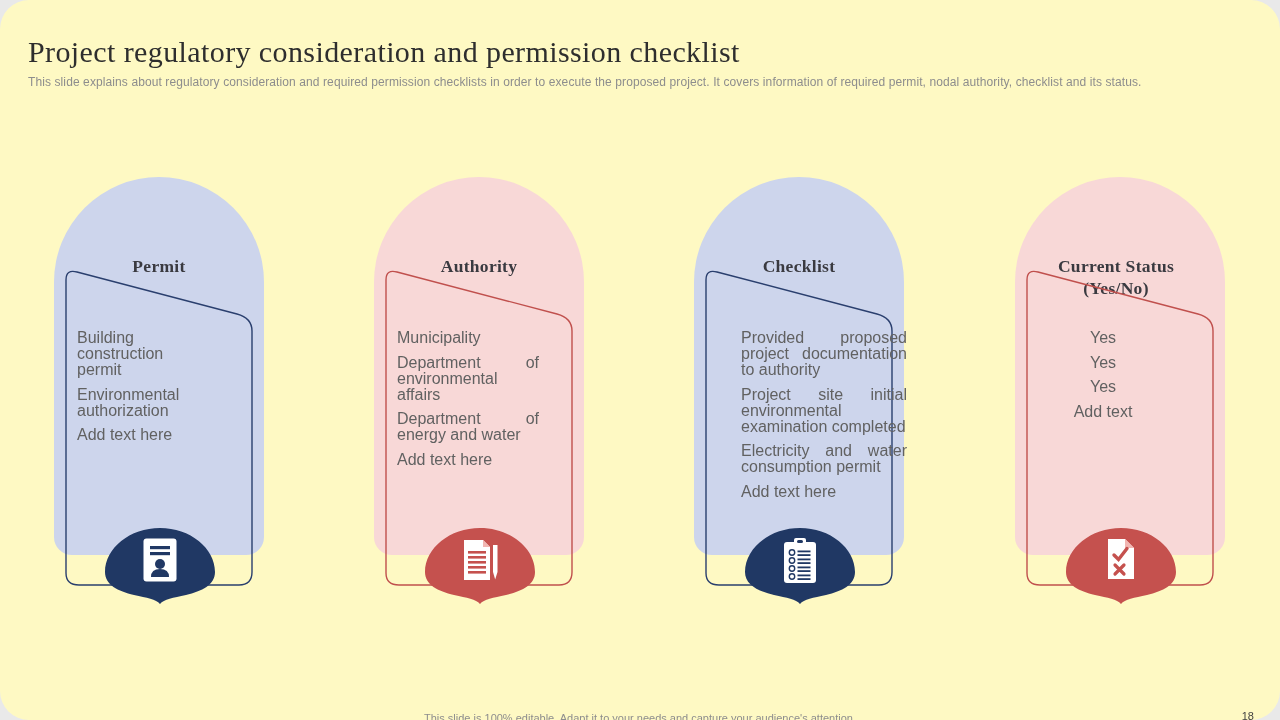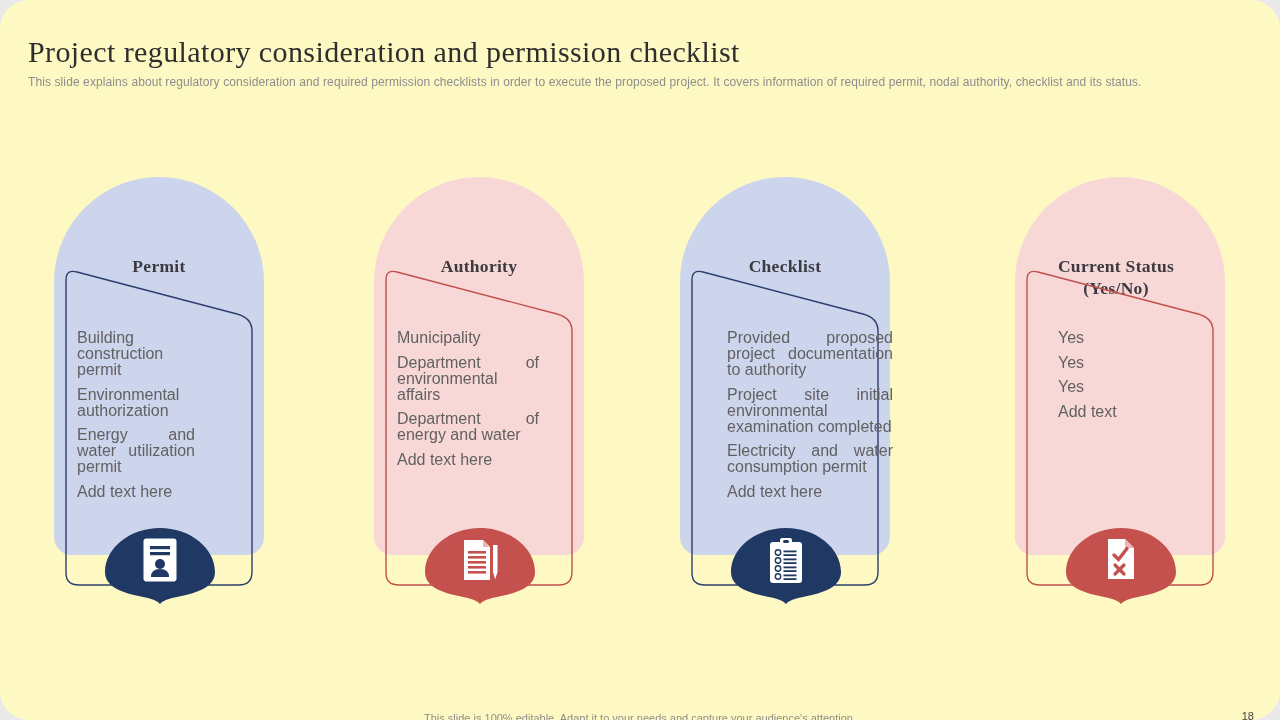--- a/index.html
+++ b/index.html
@@ -32,21 +32,21 @@
   .c3 .col-header{left:24px;width:154px;font-family:Liberation Serif, serif;}
   .outline{position:absolute;left:11px;top:91px;}
   .outline-path{fill:none;stroke-width:1.4px;}
   .theme-blue .outline-path{stroke:var(--outline-navy);}
   .theme-red  .outline-path{stroke:var(--outline-red);}
   .items{position:absolute;left:23px;top:153px;}
   .items p{
     margin:0 0 8.5px 0;font-size:16px;line-height:16px;
     color:var(--body-text);text-align:justify;
   }
-  .c3 .items p{text-align:left;margin-left:20px;}
+  .c3 .items p{text-align:center;}
   .c0 .items{width:118px;}
   .c1 .items{width:142px;}
   .c2 .items{width:166px;margin-left:24px;}
   .c3 .items{width:130px;}
   .pin{position:absolute;left:48px;top:351px;width:116px;height:76px;}
   .pin-shape{position:absolute;left:0;top:0;}
   .theme-blue .pin-fill{fill:var(--navy);}
   .theme-red  .pin-fill{fill:var(--red);}
   .pin-icon{position:absolute;top:10px;}
   .paper{fill:#ffffff;}
@@ -73,21 +73,20 @@
 
   <div class="column theme-blue c0" style="left:54px">
     <div class="capsule"></div>
     <div class="col-header">Permit</div>
     <svg class="outline" width="188" height="318" viewBox="0 0 188 318">
       <path class="outline-path" d="M1 305 L1 12 Q1 1 12 4 L172 46 Q187 50 187 63 L187 304 Q187 317 174 317 L14 317 Q1 317 1 305 Z"></path>
     </svg>
     <div class="items">
       <p>Building construction permit</p>
       <p>Environmental authorization</p>
-      <p>Energy and water utilization permit</p>
       <p>Add text here</p>
     </div>
     <div class="pin">
       <svg class="pin-shape" width="116" height="76" viewBox="0 0 116 76">
         <path class="pin-fill" d="M58 0 C28 0 3 20 3 44 C3 57 16 63 32 67 C45 70 54 71 58 76 C62 71 71 70 84 67 C100 63 113 57 113 44 C113 20 88 0 58 0 Z"></path>
       </svg>
       <svg class="pin-icon" style="left:41px" width="34" height="44" viewBox="0 0 34 44">
         <rect class="paper" x="0.5" y="0.5" width="33" height="43" rx="3"></rect>
         <rect class="ink" x="7" y="8" width="20" height="3.2"></rect>
         <rect class="ink" x="7" y="14" width="20" height="3.2"></rect>
@@ -120,21 +119,21 @@
         <rect class="ink" x="6" y="18" width="18" height="2.6"></rect>
         <rect class="ink" x="6" y="23" width="18" height="2.6"></rect>
         <rect class="ink" x="6" y="28" width="18" height="2.6"></rect>
         <rect class="ink" x="6" y="33" width="18" height="2.6"></rect>
         <rect class="paper" x="31" y="7" width="4.5" height="27"></rect>
         <path class="paper" d="M31 34 H35.5 L33.2 41.5 Z"></path>
       </svg>
     </div>
   </div>
 
-  <div class="column theme-blue c2" style="left:680px">
+  <div class="column theme-blue c2" style="left:694px">
     <div class="capsule"></div>
     <div class="col-header">Checklist</div>
     <svg class="outline" width="188" height="318" viewBox="0 0 188 318">
       <path class="outline-path" d="M1 305 L1 12 Q1 1 12 4 L172 46 Q187 50 187 63 L187 304 Q187 317 174 317 L14 317 Q1 317 1 305 Z"></path>
     </svg>
     <div class="items">
       <p>Provided proposed project documentation to authority</p>
       <p>Project site initial environmental examination completed</p>
       <p>Electricity and water consumption permit</p>
       <p>Add text here</p>

